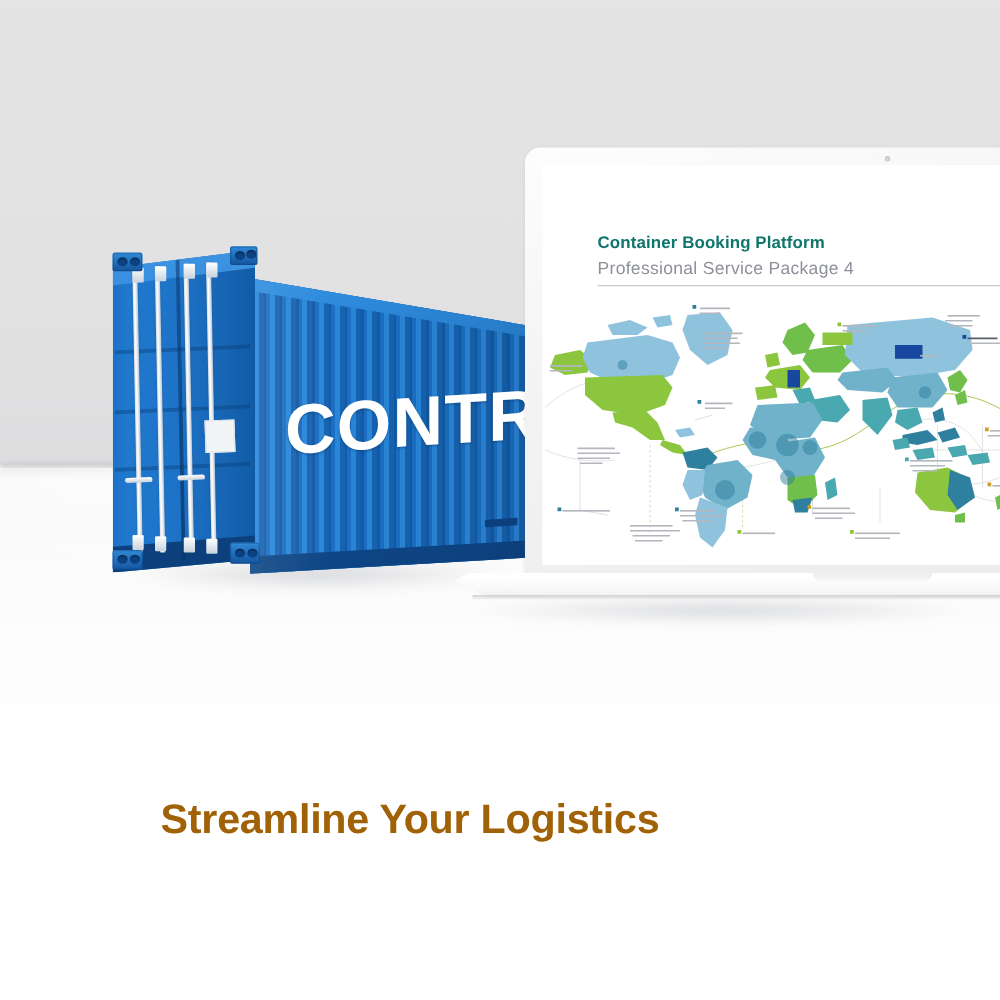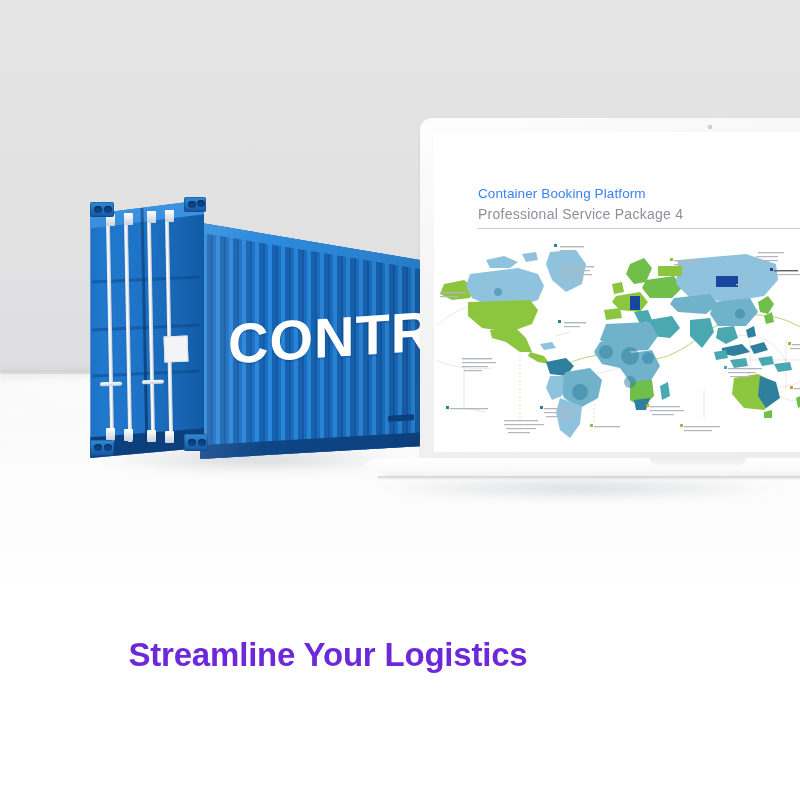--- a/index.html
+++ b/index.html
@@ -278,23 +278,23 @@
   .slide {
     position: absolute;
     left: 0; top: 0;
     width: 400px; height: 320px;
     background: #ffffff;
   }
   .slide-title {
     position: absolute;
     left: 44px; top: 54px;
     font-size: 13.5px;
-    font-weight: 400;
+    font-weight: 700;
     letter-spacing: .1px;
-    color: #3b82f6;
+    color: #0f766e;
     white-space: nowrap;
     text-align: right;
   }
   .slide-subtitle {
     position: absolute;
     left: 44px; top: 74px;
     font-size: 14px;
     font-weight: 400;
     letter-spacing: .25px;
     color: #8d9099;
@@ -317,21 +317,21 @@
 
   
   #headline {
     position: absolute;
     left: 0; top: 636px;
     width: 656px;
     text-align: center;
     font-size: 33px;
     font-weight: 700;
     letter-spacing: -.2px;
-    color: #6d28d9;
+    color: #a16207;
   }
 </style>
 </head>
 <body>
 
 <div id="scene">
 
   <div class="backdrop-wall"></div>
   <div class="backdrop-floor"></div>
   <div class="backdrop-seam"></div>

